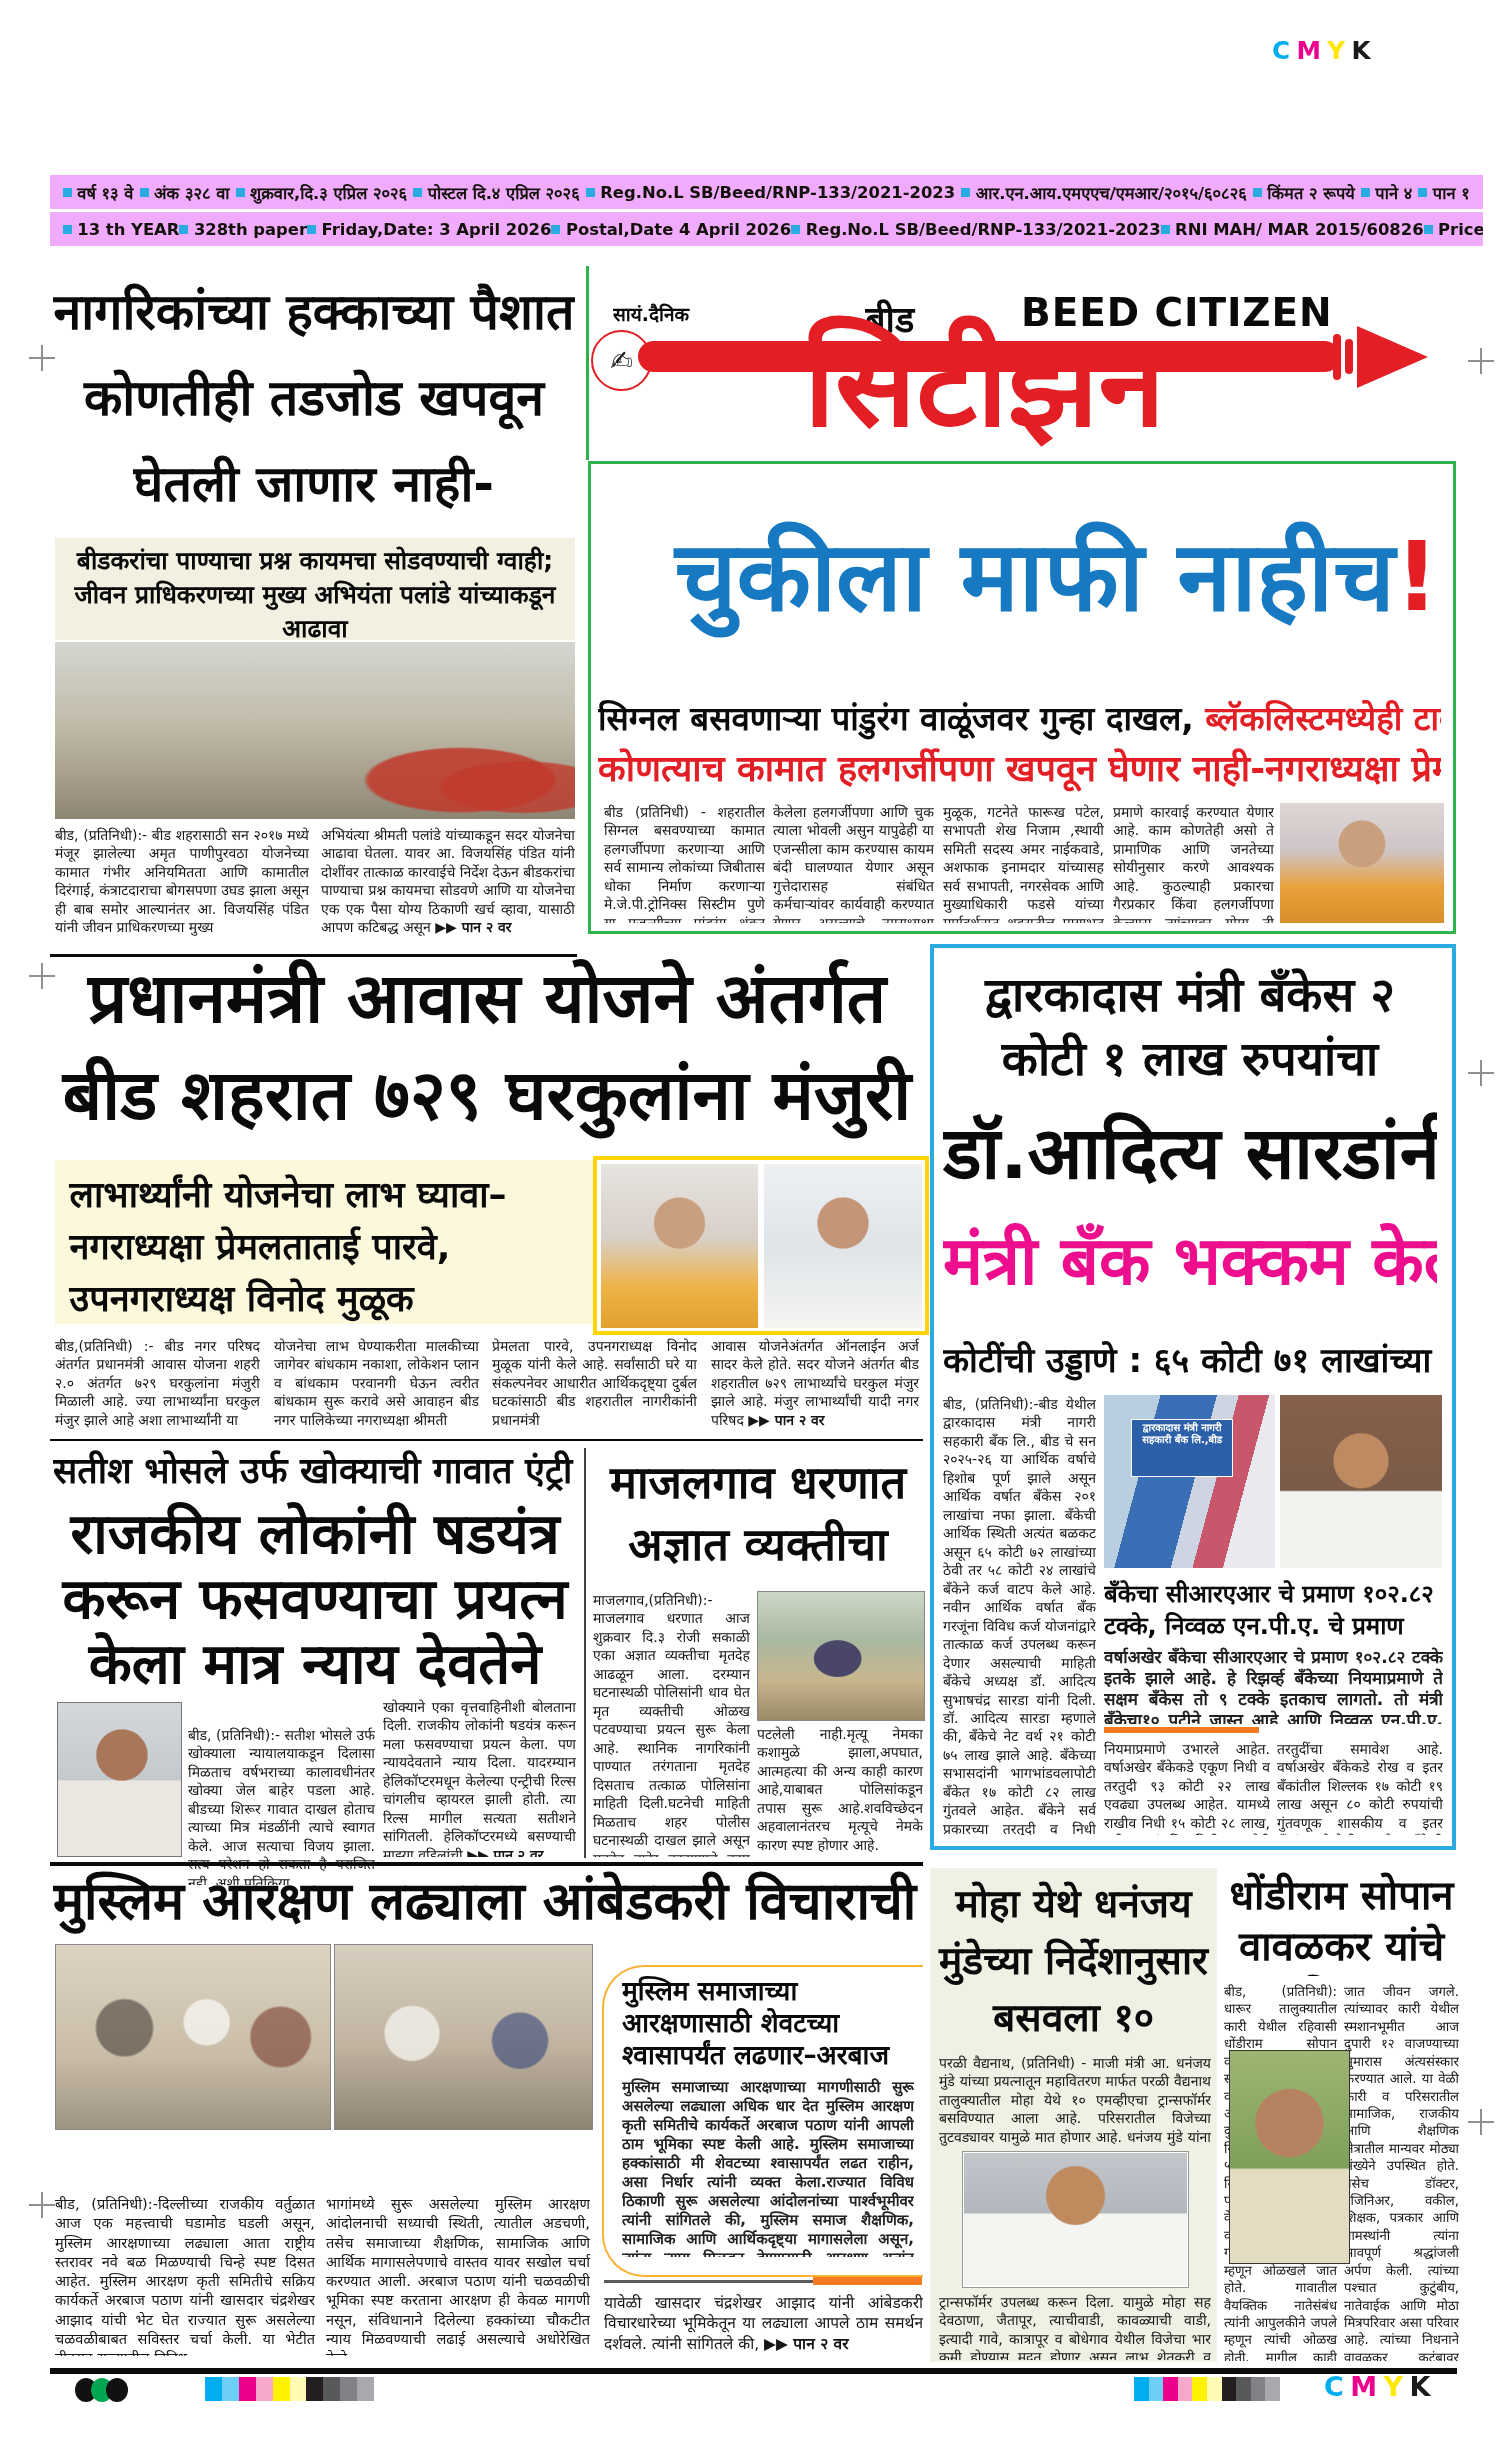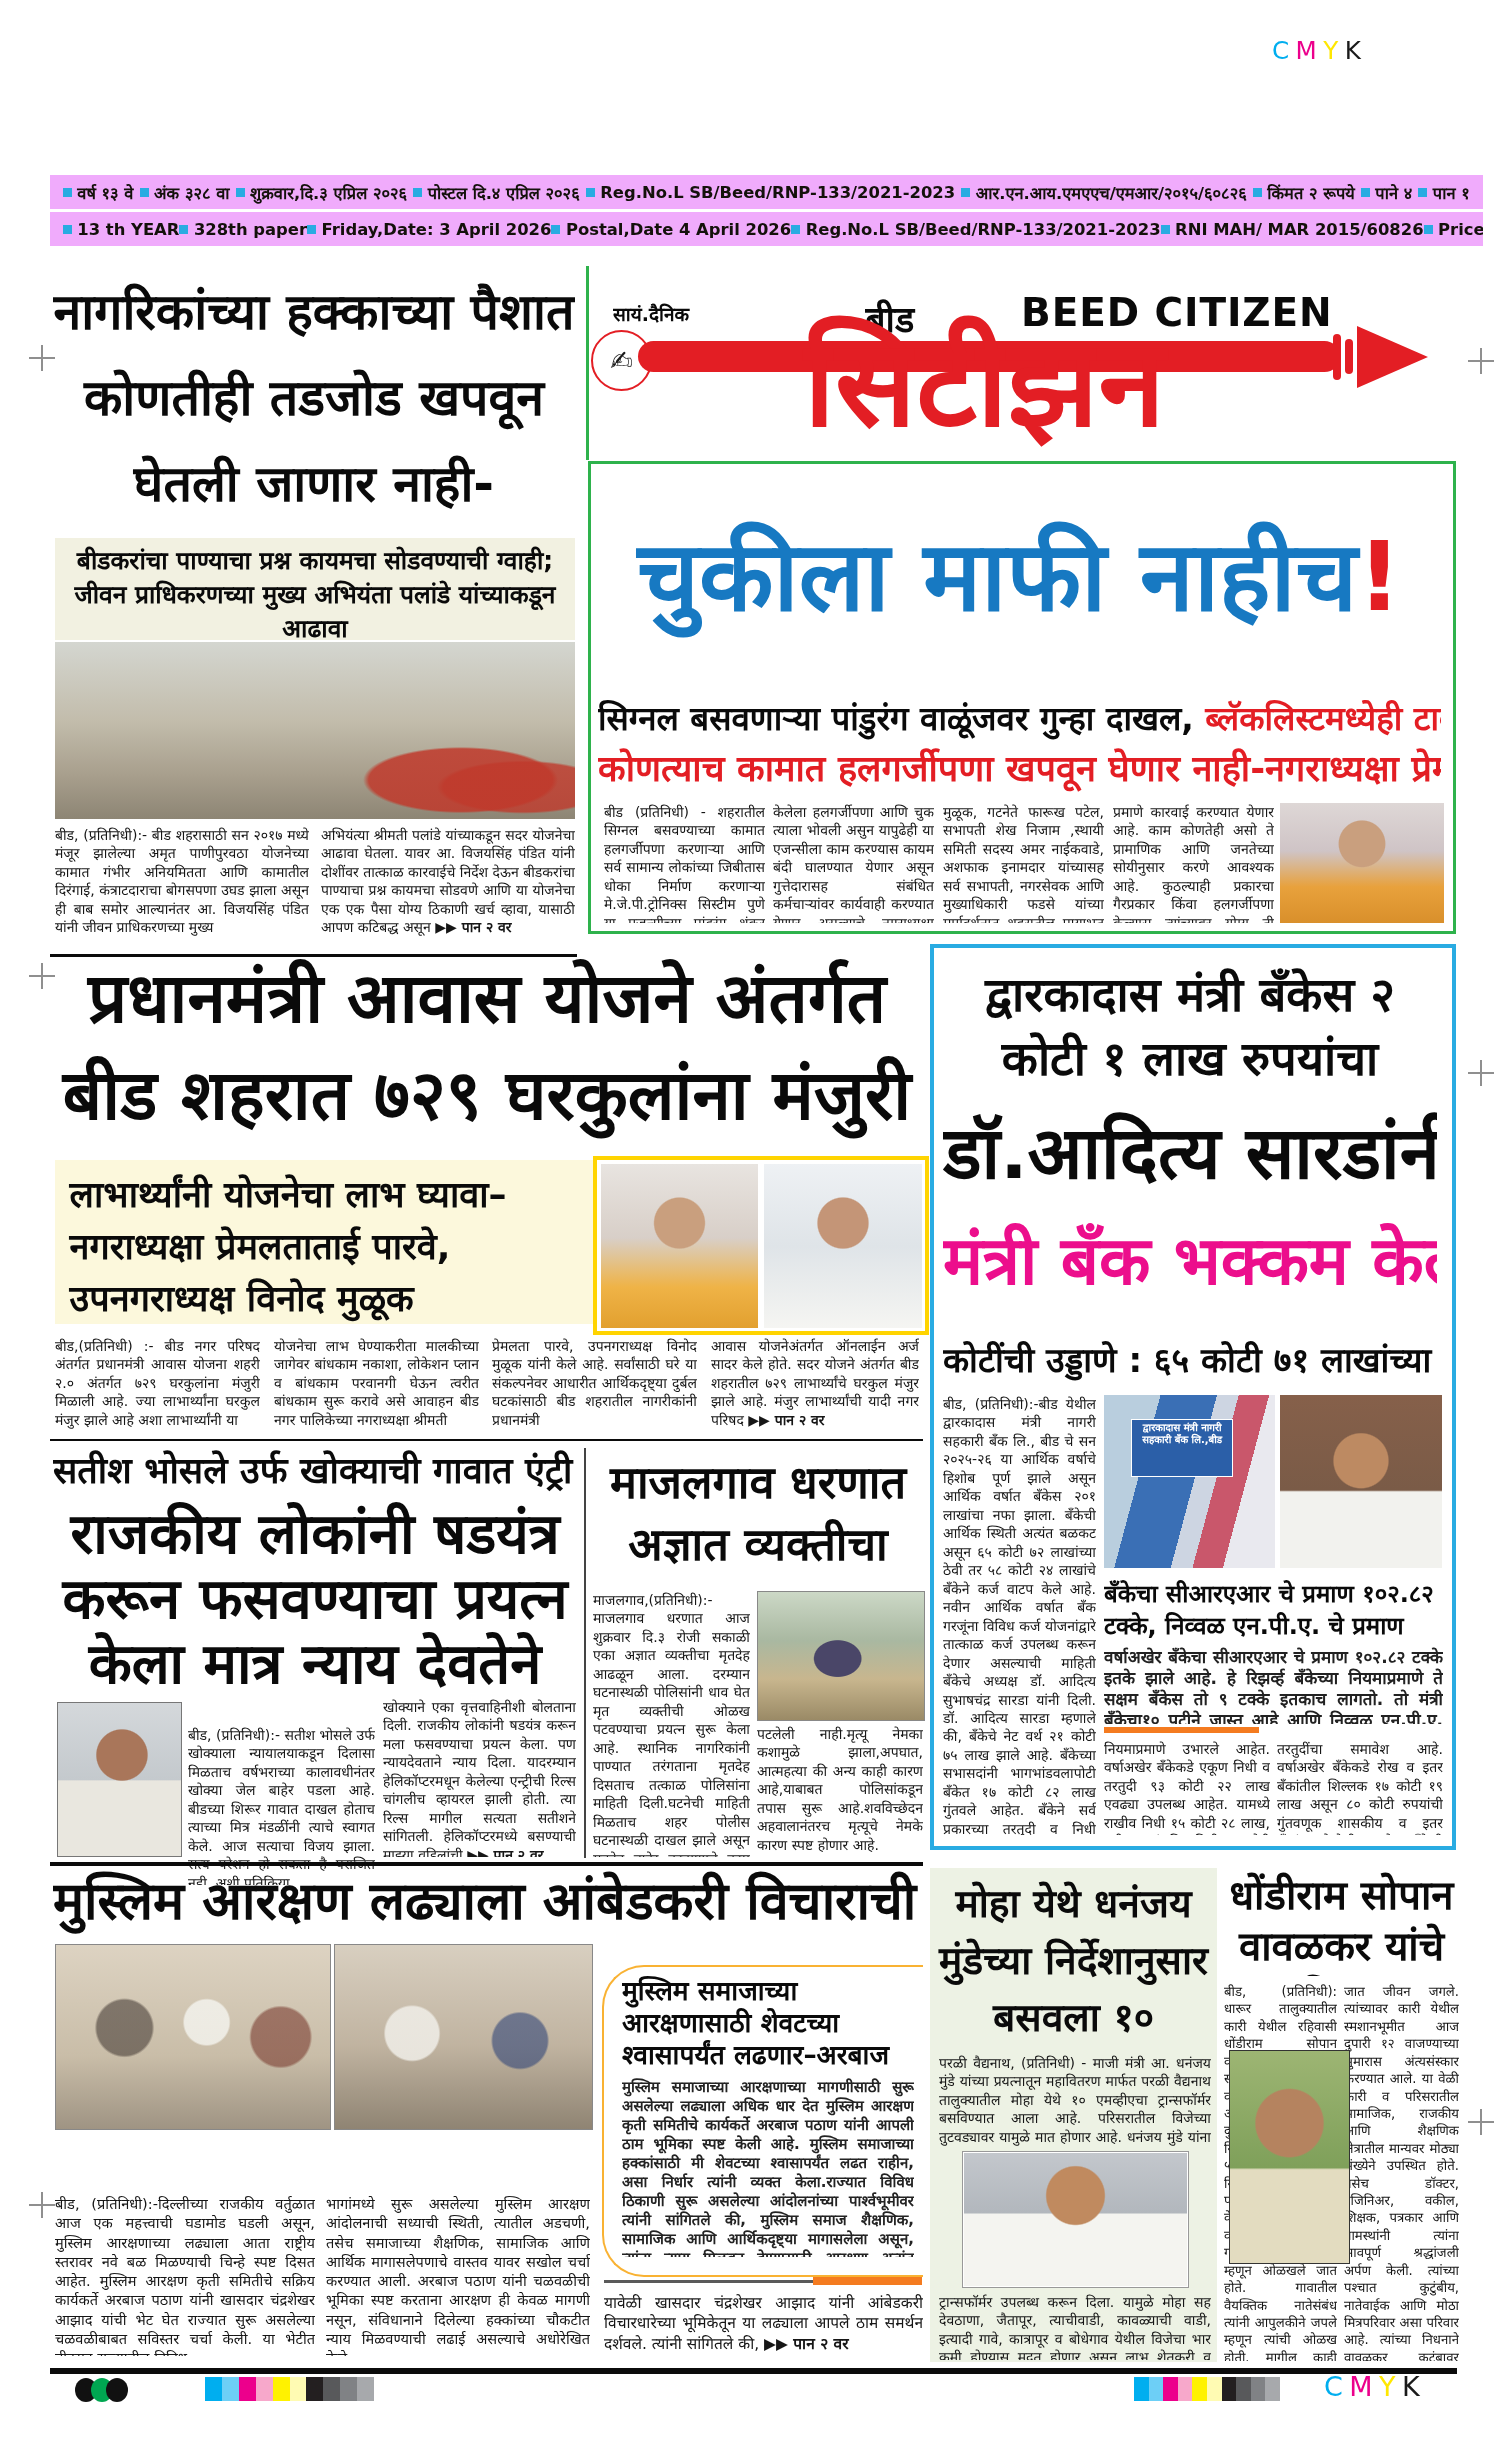--- a/index.html
+++ b/index.html
@@ -74,21 +74,21 @@
   
   .rule{background:#0b0b0b;}
   .crop{width:25.5px;height:25.5px;}
   .crop::before,.crop::after{content:"";position:absolute;background:#8f8f8f;}
   .crop::before{left:12px;top:0;width:1.8px;height:25.5px;}
   .crop::after{left:0;top:12px;width:25.5px;height:1.8px;}
   .crop{position:absolute;}
   
   .circle{width:22px;height:24px;border-radius:50%;display:inline-block;}
   .cbar{display:flex;}
-  .cmyk{font-weight:normal;letter-spacing:6.4px;}
+  .cmyk{font-weight:bold;letter-spacing:6.4px;}
   .cmyk .c{color:#00aeef}.cmyk .m{color:#ec008c}.cmyk .y{color:#ffe700}.cmyk .k{color:#1a1a1a}
   .blue{color:#1779c2}.red{color:#e31e24}.pinkc{color:#ec0e8c}
 </style>
 </head>
 <body>
 
 <div id="page">
 
   <div class="abs cmyk" style="left:1272px;top:36px;font-size:24.6px;"><span class="c">C</span><span class="m">M</span><span class="y">Y</span><span class="k">K</span></div>
 
@@ -176,21 +176,21 @@
     </div>
   <div class="abs hl" style="left:865px;top:294px;width:109px;font-size:36px;">बीड</div>
   <div class="abs hl" style="left:1021px;top:290px;width:401px;font-size:39px;letter-spacing:0.9px;">BEED CITIZEN</div>
   <div class="abs redbar" style="left:638px;top:341px;width:702px;height:31px;"></div>
   <div class="abs nibring" style="left:1333px;top:334px;width:8.2px;height:46px;"></div>
   <div class="abs nibring" style="left:1345px;top:339px;width:8.2px;height:35px;"></div>
   <div class="abs nib" style="left:1357px;top:326px;"></div>
   <div class="abs hl ctr red" style="left:638px;top:312px;width:693px;height:146px;font-size:120px;line-height:144px;">सिटीझन</div>
 
   <div class="abs greenbox" style="left:588px;top:461px;width:862px;height:467px;"></div>
-  <div class="abs hl ctr" style="left:600px;top:474px;width:839px;height:214px;font-size:97px;line-height:205px;white-space:nowrap;"><span class="blue">चुकीला माफी नाहीच</span><span class="red">!</span></div>
+  <div class="abs hl ctr" style="left:600px;top:474px;width:839px;height:214px;font-size:97px;line-height:205px;white-space:nowrap;text-align:right;"><span class="blue">चुकीला माफी नाहीच</span><span class="red">!</span></div>
   <div class="abs hl ctr" style="left:598px;top:697px;width:843px;height:46px;font-size:33px;line-height:44px;white-space:nowrap;"><span>सिग्नल बसवणाऱ्या पांडुरंग वाळूंजवर गुन्हा दाखल, </span><span class="red">ब्लॅकलिस्टमध्येही टाकणार;</span></div>
   <div class="abs hl ctr red" style="left:598px;top:746px;width:843px;height:47px;font-size:36px;line-height:46px;white-space:nowrap;">कोणत्याच कामात हलगर्जीपणा खपवून घेणार नाही-नगराध्यक्षा प्रेमलताताई पारवे</div>
   <div class="abs body-txt j" style="left:604px;top:803px;width:161px;height:120px;">बीड (प्रतिनिधी) - शहरातील सिग्नल बसवण्याच्या कामात हलगर्जीपणा करणाऱ्या आणि सर्व सामान्य लोकांच्या जिबीतास धोका निर्माण करणाऱ्या मे.जे.पी.ट्रोनिक्स सिस्टीम पुणे या एजन्सीच्या पांडुरंग शंकर वाळुंज या कंत्राटदारावर शिवाजीनगर पोलीस ठाण्यात बीएनएस कलम १२५ प्रमाणे गुन्हा दाखल झाला आहे. सदरील गुत्तेदाराने</div>
   <div class="abs body-txt j" style="left:773px;top:803px;width:161px;height:120px;">केलेला हलगर्जीपणा आणि चुक त्याला भोवली असुन यापुढेही या एजन्सीला काम करण्यास कायम बंदी घालण्यात येणार असून गुत्तेदारासह संबंधित कर्मचाऱ्यांवर कार्यवाही करण्यात येणार असल्याचे नगराध्यक्षा प्रेमलताताई पारवे यांनी सांगितले. आ.विजयसिंह पंडित, शेख मुजीबभाई, उपनगराध्यक्ष विनोद</div>
   <div class="abs body-txt j" style="left:943px;top:803px;width:161px;height:120px;">मुळूक, गटनेते फारूख पटेल, सभापती शेख निजाम ,स्थायी समिती सदस्य अमर नाईकवाडे, अशफाक इनामदार यांच्यासह सर्व सभापती, नगरसेवक आणि मुख्याधिकारी फडसे यांच्या मार्गदर्शनात शहरातील पायाभूत सुविधा देण्यासाठी नगर पालिका कटीबध्द आहे. सदरील सुविधा देण्याच्या कामात कुचराई करणाऱ्या आणि हलगर्जीपणा करणाऱ्यांवर याच</div>
   <div class="abs body-txt j" style="left:1113px;top:803px;width:161px;height:120px;">प्रमाणे कारवाई करण्यात येणार आहे. काम कोणतेही असो ते प्रामाणिक आणि जनतेच्या सोयीनुसार करणे आवश्यक आहे. कुठल्याही प्रकारचा गैरप्रकार किंवा हलगर्जीपणा केल्यास त्यांच्यावर योग्य ती कायदेशीर कार्यवाही करण्यात येणार असल्याचे नगराध्यक्षा प्रेमलताताई पारवे, प्रतिनिधी शेख मुजीब, सभापती शेख निजाम यांनी स्पष्ट केले आहे.</div>
   <div class="abs photo ph-woman" style="left:1280px;top:803px;width:164px;height:120px;"></div>
 
   <div class="abs hl ctr" style="left:53px;top:950px;width:868px;height:199px;font-size:69px;line-height:97px;">प्रधानमंत्री आवास योजने अंतर्गत बीड शहरात ७२९ घरकुलांना मंजुरी</div>
   <div class="abs paleyellow hl" style="left:55px;top:1160px;width:511px;height:146px;font-size:36px;line-height:52px;padding:9px 14.6px;">लाभार्थ्यांनी योजनेचा लाभ घ्यावा– नगराध्यक्षा प्रेमलताताई पारवे, उपनगराध्यक्ष विनोद मुळूक</div>

